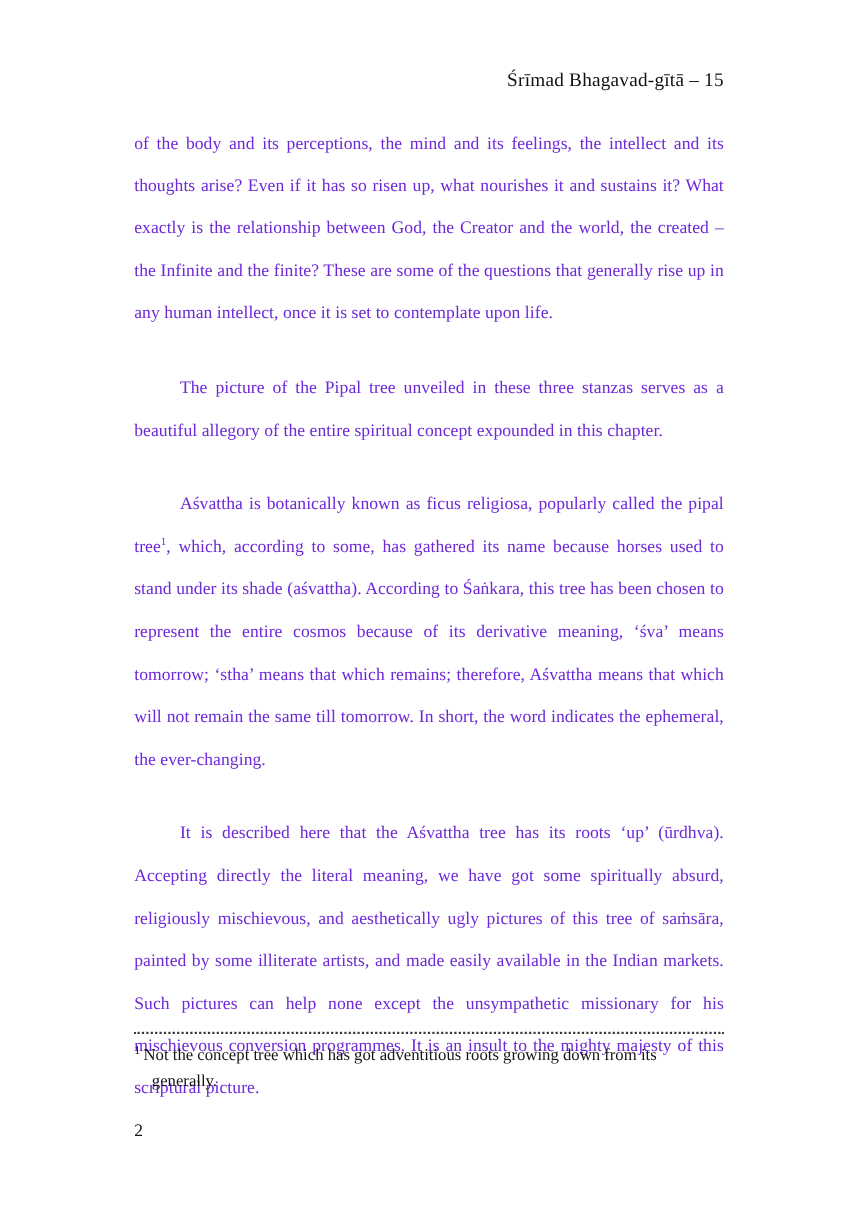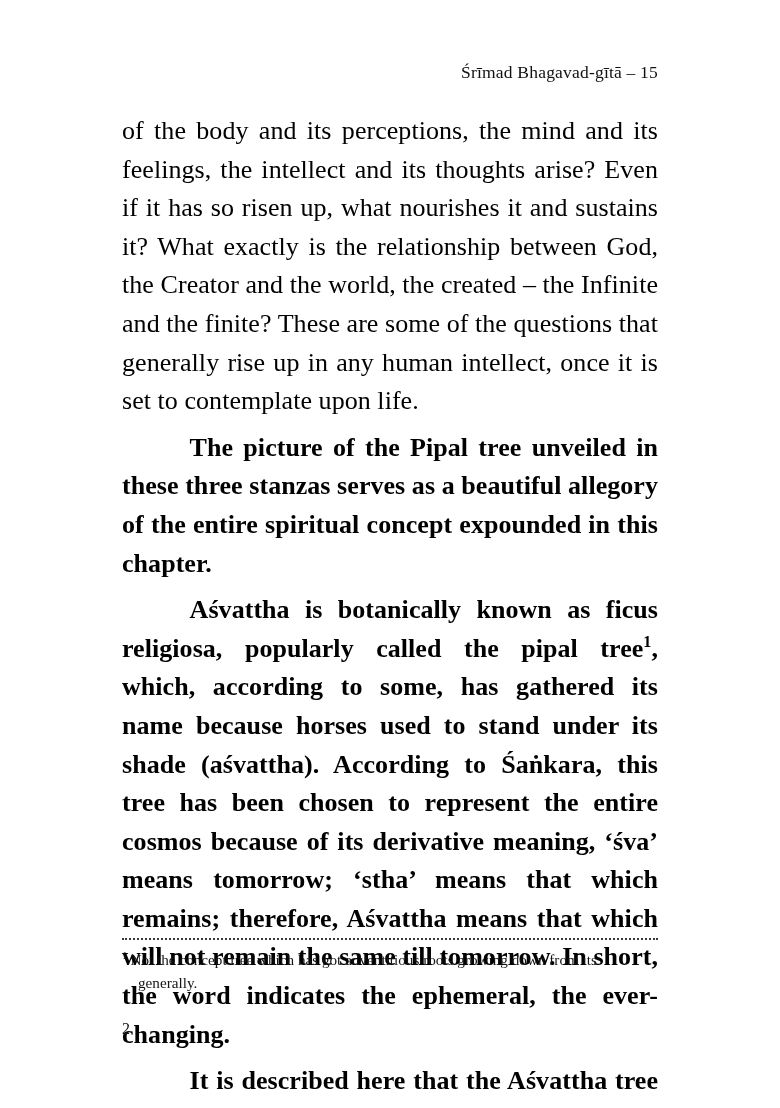--- a/index.html
+++ b/index.html
@@ -40,31 +40,30 @@
 
   
   .text-column {
     position: absolute;
     left: 122px;
     top: 112px;
     width: 536px;
   }
 
   .body-paragraph {
-    font-size: 26px;
+    font-size: 16px;
     line-height: 38.6px;
     text-align: justify;
     text-justify: inter-word;
     margin: 0;
-    color: #000000;
+    color: #6d28d9;
     letter-spacing: 0.05px;
   }
   .body-paragraph + .body-paragraph {
-    margin-top: 8px;
-    font-weight: bold;
+    margin-top: 29px;
   }
   .body-paragraph.indented {
     text-indent: 2.6em;
   }
   .body-paragraph:last-child {
     
   }
 
   .footnote-marker {
     font-size: 0.62em;

